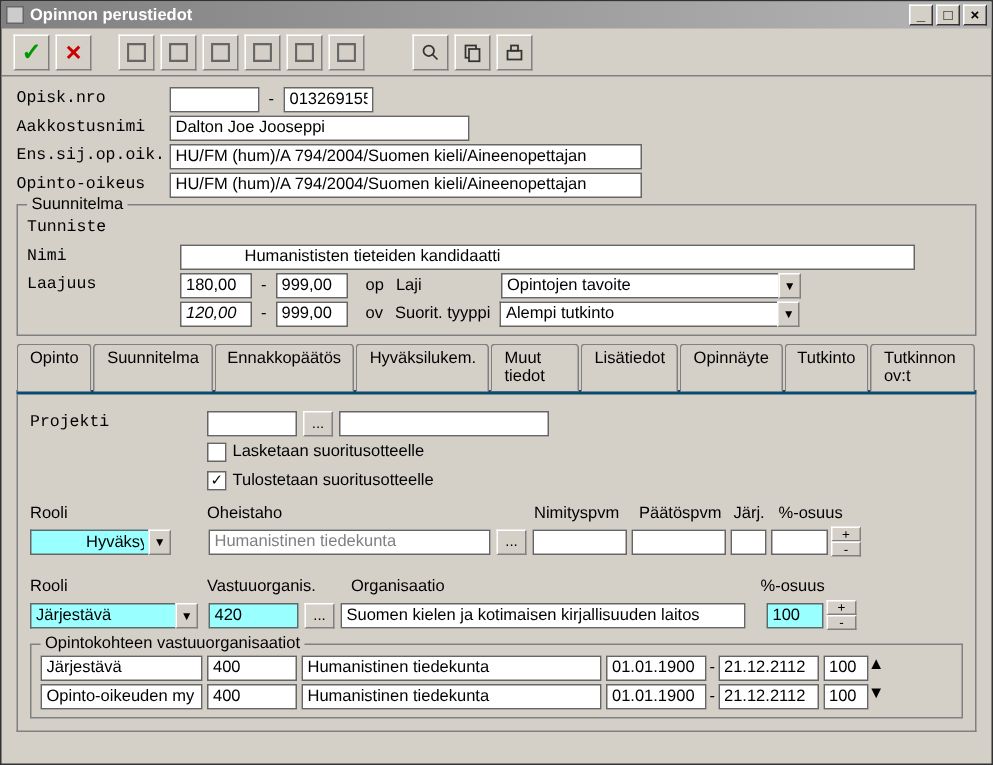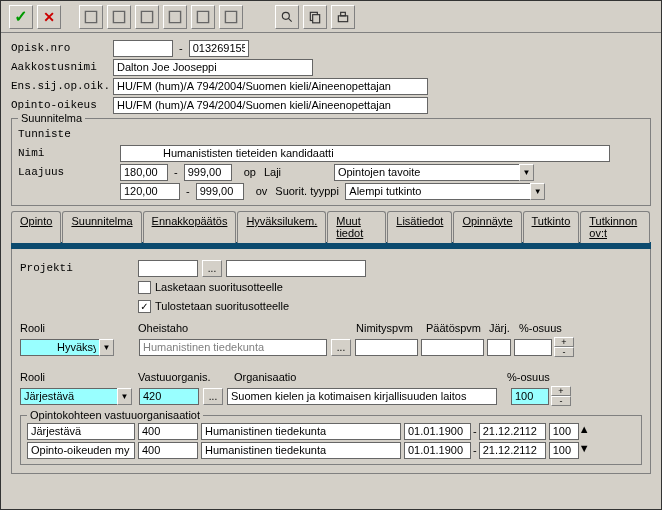--- a/index.html
+++ b/index.html
@@ -17,39 +17,50 @@
   .tbtn.reject { color:#c00; font-weight:bold; font-size:14px;}
   .tbtn svg { width:14px; height:14px;}
   .sep { width:10px; }
   .form { padding:6px 10px 2px 10px; }
   .row { display:flex; align-items:center; margin-bottom:1px; height:18px;}
   .lbl { width:102px; color:#000;font-family:Liberation Mono, monospace;}
   input[type=text] { height:17px; border:1px solid #666; background:#fff; padding:0 3px; font-size:11px;}
   .readonly { background:#fff;}
   .fieldset { border:1px solid #808080; margin:4px 0 2px 0; padding:6px 6px 4px 6px; position:relative;}
   .fieldset .legend { position:absolute; top:-7px; left:6px; background:#d4d0c8; padding:0 3px; color:#000;}
-  .tabs { display:flex; border-bottom:7px solid #0c4a6e; margin-top:4px;text-decoration:underline;}
+  .tabs { display:flex; border-bottom:3px solid #0c4a6e; margin-top:4px;}
   .tab { padding:3px 8px; border:1px solid #808080; border-bottom:none; background:#d4d0c8; margin-right:1px; cursor:pointer; border-top-left-radius:3px; border-top-right-radius:3px; position:relative; top:1px;}
   .tab.active { background:#d4d0c8; border-bottom:1px solid #d4d0c8; z-index:2; font-weight:normal;}
   .tabbody { border:1px solid #808080; border-top:none; padding:10px 8px 6px 8px;}
   .smbtn { width:20px; height:17px; border:1px solid #808080; border-top-color:#fff; border-left-color:#fff; background:#d4d0c8; display:flex; align-items:center; justify-content:center; font-size:10px; cursor:pointer;}
   .chk { width:13px; height:13px; border:1px solid #666; background:#fff; display:inline-flex; align-items:center; justify-content:center; font-size:10px; margin-right:4px;}
   .combo { display:flex;}
   .combo input { border-right:none;}
   .combo .arrow { width:15px; height:17px; border:1px solid #808080; border-top-color:#fff; border-left-color:#fff; background:#d4d0c8; display:flex; align-items:center; justify-content:center; font-size:8px;}
   .cyan { background:#9ff !important;}
   .plusminus { display:flex; flex-direction:column; margin-left:2px;}
   .plusminus .smbtn{ height:10px; font-size:9px; line-height:1;}
   .hdr { color:#000; font-size:11px;}
   .grey { color:#808080;}
 </style>
 </head>
 <body>
 
 <div class="window">
+  <div class="titlebar">
+    <div class="titlebar-left">
+      <div class="titlebar-icon"></div>
+      <span class="title">Opinnon perustiedot</span>
+    </div>
+    <div class="winbtns">
+      <div class="winbtn">_</div>
+      <div class="winbtn">□</div>
+      <div class="winbtn">×</div>
+    </div>
+  </div>
 
   <div class="toolbar">
     <div class="tbtn accept">✓</div>
     <div class="tbtn reject">✕</div>
     <div class="sep"></div>
     <div class="tbtn">
         <svg viewBox="0 0 10 10">
           <path d="M1 1h8v8h-8z" fill="none" stroke="#666"></path>
         </svg>
       </div>
@@ -136,21 +147,21 @@
         <input type="text" style="width: 48px;" value="999,00">
         <span style="padding:0 8px 0 12px">op</span>
         <span style="width:70px">Laji</span>
         <div class="combo">
           <input type="text" style="width: 185px;" value="Opintojen tavoite">
           <div class="arrow">▼</div>
         </div>
       </div>
       <div class="row">
         <span class="lbl"></span>
-        <input type="text" style="width: 60px;" value="120,00">
+        <input type="text" style="width: 48px; font-style: italic;" value="120,00">
         <span style="padding:0 6px">-</span>
         <input type="text" style="width: 48px;" value="999,00">
         <span style="padding:0 8px 0 12px">ov</span>
         <span style="width:70px">Suorit. tyyppi</span>
         <div class="combo">
           <input type="text" style="width: 185px;" value="Alempi tutkinto">
           <div class="arrow">▼</div>
         </div>
       </div>
     </div>

